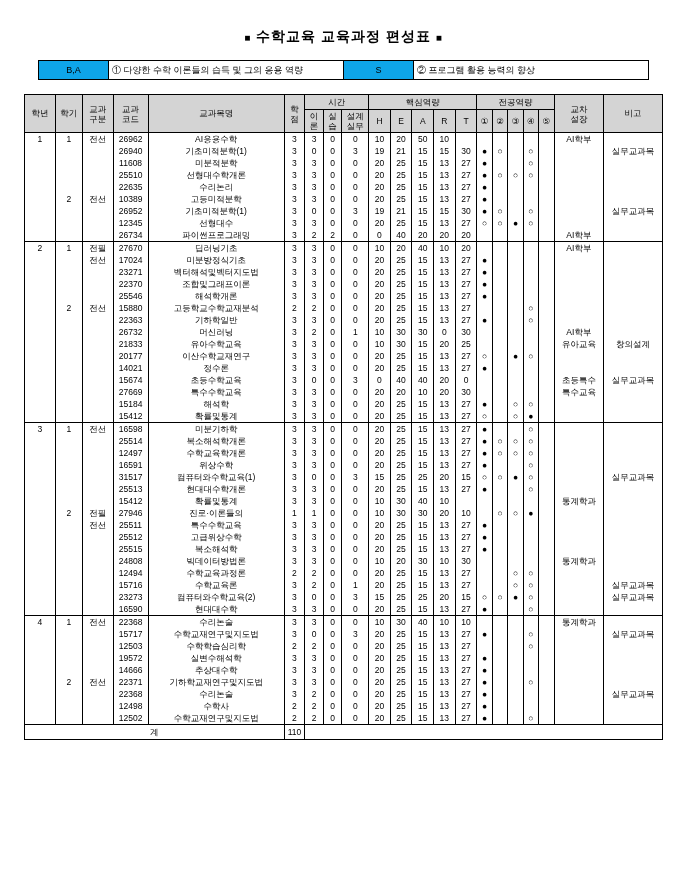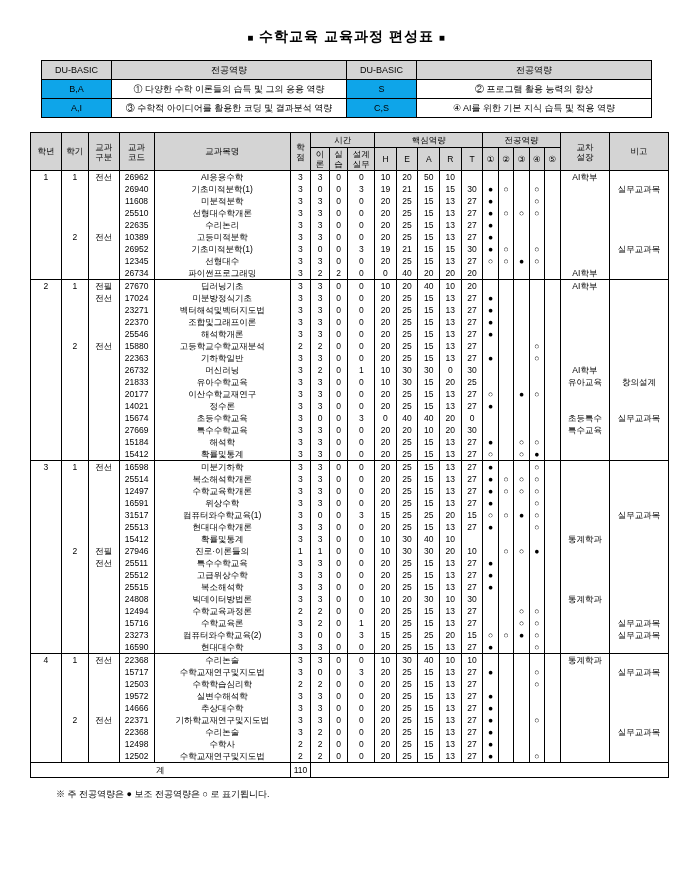--- a/index.html
+++ b/index.html
@@ -12,21 +12,21 @@
     height: 881px;
     font-family: "Liberation Sans", sans-serif;
     color: #000;
     font-size: 9px;
     position: relative;
   }
   .page {
     width: 687px;
     height: 881px;
     box-sizing: border-box;
-    padding: 20px 24px 10px 30px;
+    padding: 20px 24px 10px 24px;
     position: relative;
   }
   .doc-title {
     text-align: center;
     font-size: 14px;
     font-weight: bold;
     letter-spacing: 1px;
     margin: 8px 0 14px 0;
   }
   .doc-title .sq {
@@ -53,21 +53,21 @@
   .comp-head {
     background: #d4d4d4;
     text-align: center;
     font-weight: normal;
   }
   .comp-code {
     background: #0ea5e9;
     text-align: center;
   }
   .comp-desc {
-    text-align: center;
+    text-align: left;
     padding-left: 6px;
   }
   
   .main-table {
     width: 639px;
     margin: 0 auto;
     table-layout: fixed;
     border: 1px solid #000;
   }
   .main-table th, .main-table td {
@@ -126,36 +126,24 @@
 
   <table class="comp-table">
     <colgroup>
       <col style="width:70px">
         <col style="width:235px">
       <col style="width:70px">
         <col style="width:235px">
     </colgroup>
     <tbody>
       <tr>
-        <td class="comp-head">DU-BASIC</td>
-        <td class="comp-head">전공역량</td>
-        <td class="comp-head">DU-BASIC</td>
-        <td class="comp-head">전공역량</td>
-      </tr>
-      <tr>
         <td class="comp-code">B,A</td>
         <td class="comp-desc">① 다양한 수학 이론들의 습득 및 그의 응용 역량</td>
         <td class="comp-code">S</td>
         <td class="comp-desc">② 프로그램 활용 능력의 향상</td>
-      </tr>
-      <tr>
-        <td class="comp-code">A,I</td>
-        <td class="comp-desc">③ 수학적 아이디어를 활용한 코딩 및 결과분석  역량</td>
-        <td class="comp-code">C,S</td>
-        <td class="comp-desc">④ AI를 위한 기본 지식 습득 및 적용  역량</td>
       </tr>
     </tbody>
   </table>
 
   <table class="main-table">
     <colgroup>
       <col style="width:30px">
         <col style="width:26px">
         <col style="width:30px">
       <col style="width:34px">
@@ -1345,14 +1333,13 @@
       </tbody>
     <tfoot>
       <tr class="total-row">
         <td colspan="5">계</td>
         <td>110</td>
         <td colspan="15"></td>
       </tr>
     </tfoot>
   </table>
 
-  <div class="footnote">※ 주 전공역량은 ● 보조 전공역량은 ○ 로 표기됩니다.</div>
 </div>
 
 </body></html>

